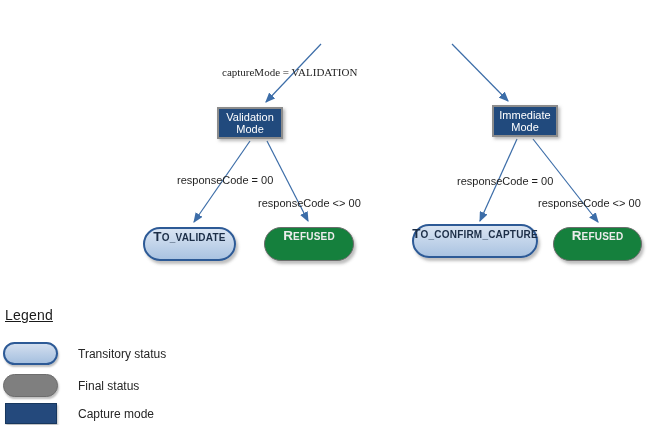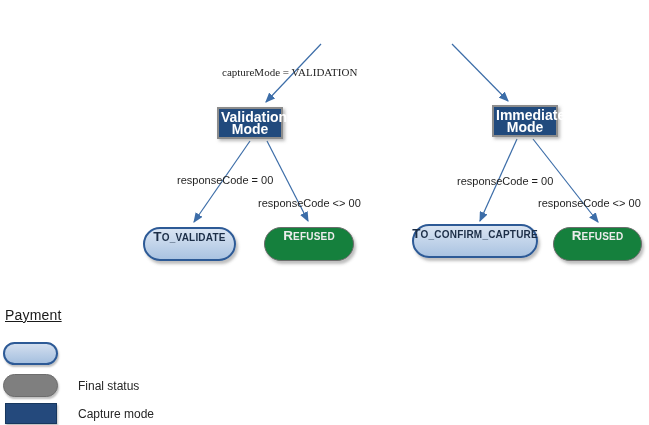--- a/index.html
+++ b/index.html
@@ -21,21 +21,21 @@
   }
   .root-box .ttl{font-size:15px;font-weight:bold;color:#141414;letter-spacing:0.2px;}
 
   
   .mode-box{
     position:absolute;width:66px;height:32px;box-sizing:border-box;
     background:#214a7d;border:2px solid #8c8c8c;
     box-shadow:2px 2px 3px rgba(120,120,120,0.5);
     display:flex;align-items:center;justify-content:center;text-align:center;
   }
-  .mode-box .mlbl{font-size:14px;font-weight:bold;color:#ffffff;line-height:12.5px;width:58px;}
+  .mode-box .mlbl{font-size:11px;font-weight:normal;color:#ffffff;line-height:12.5px;width:58px;}
   .mode-validation{left:217px;top:107px;}
   .mode-immediate{left:492px;top:105px;}
 
   
   .pill{
     position:absolute;height:34px;border-radius:17px;box-sizing:border-box;
     display:flex;justify-content:center;
     box-shadow:2px 3px 3px rgba(110,110,110,0.45);
   }
   .pill-label{display:block;text-align:center;font-weight:bold;font-size:10px;letter-spacing:0.2px;}
@@ -125,23 +125,24 @@
   <div class="pill final pill-refused-left">
     <span class="pill-label">REFUSED</span>
   </div>
   <div class="pill transitory pill-to-confirm">
     <span class="pill-label">TO_CONFIRM_CAPTURE</span>
   </div>
   <div class="pill final pill-refused-right">
     <span class="pill-label">REFUSED</span>
   </div>
 
-  <div class="legend-title">Payment</div>
+  <div class="legend-title">Legend</div>
 
   <div class="legend-swatch-pill sw-transitory"></div>
+  <div class="legend-label ll-1">Transitory status</div>
 
   <div class="legend-swatch-pill sw-final"></div>
   <div class="legend-label ll-2">Final status</div>
 
   <div class="sw-capture"></div>
   <div class="legend-label ll-3">Capture mode</div>
 
 </div>
 
 </body></html>

